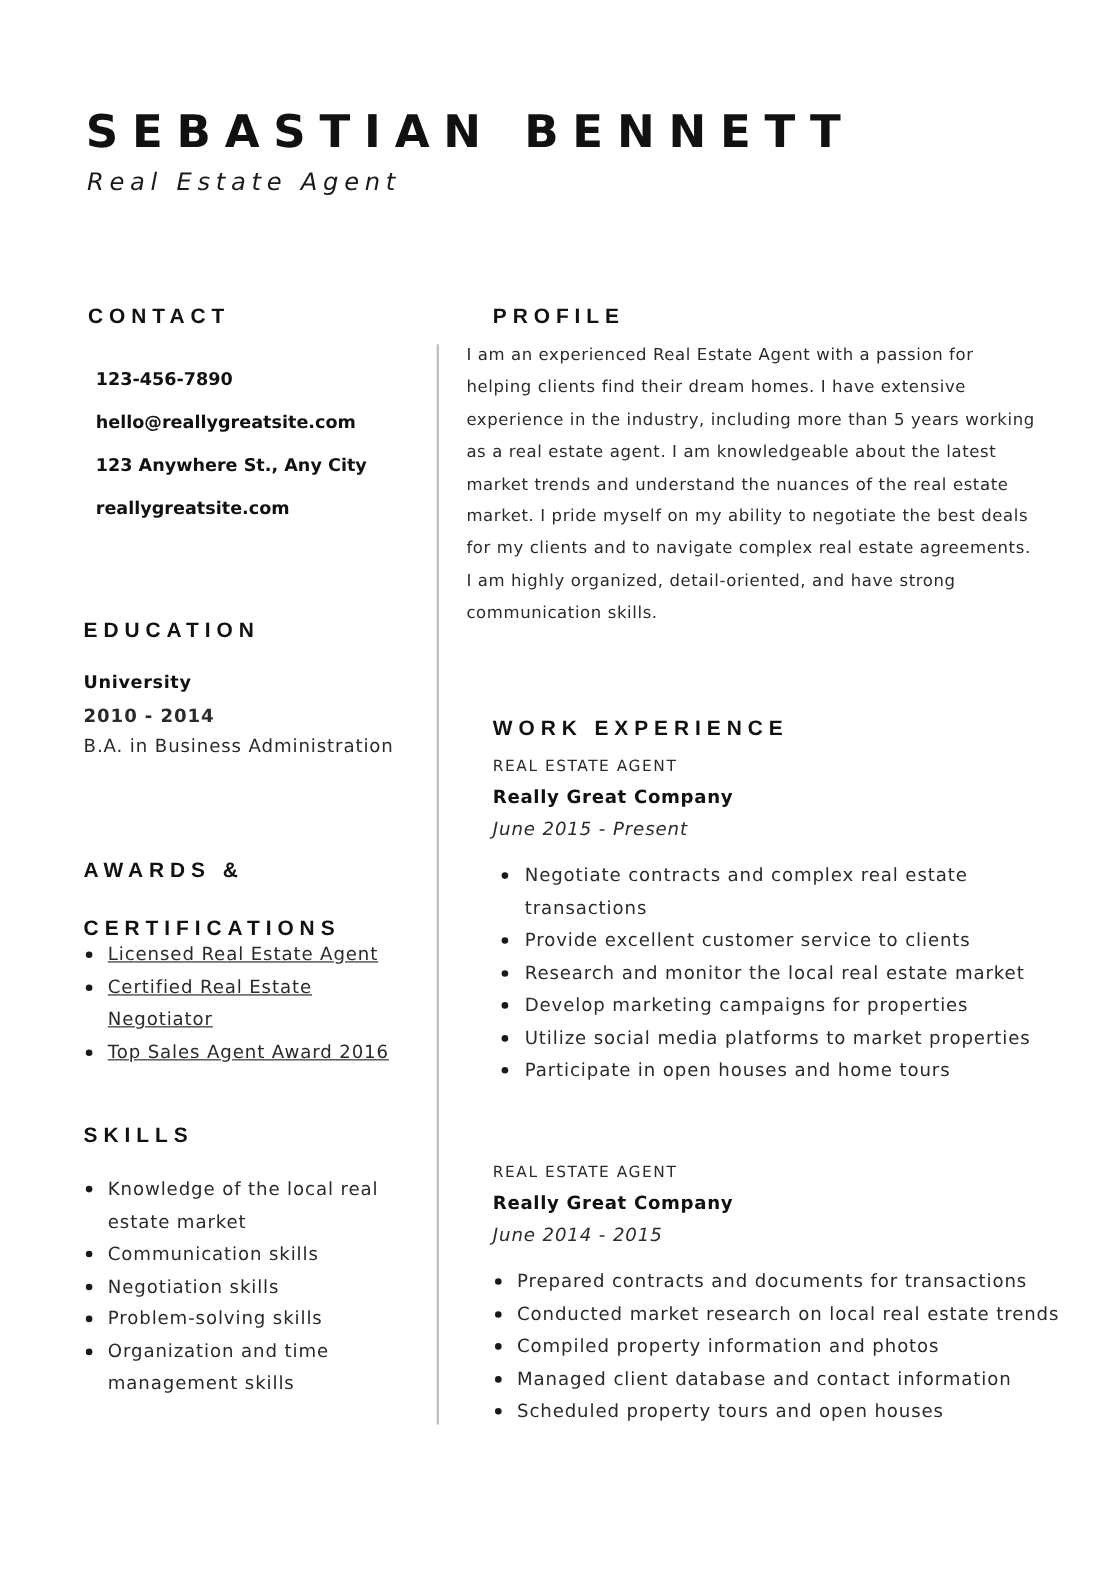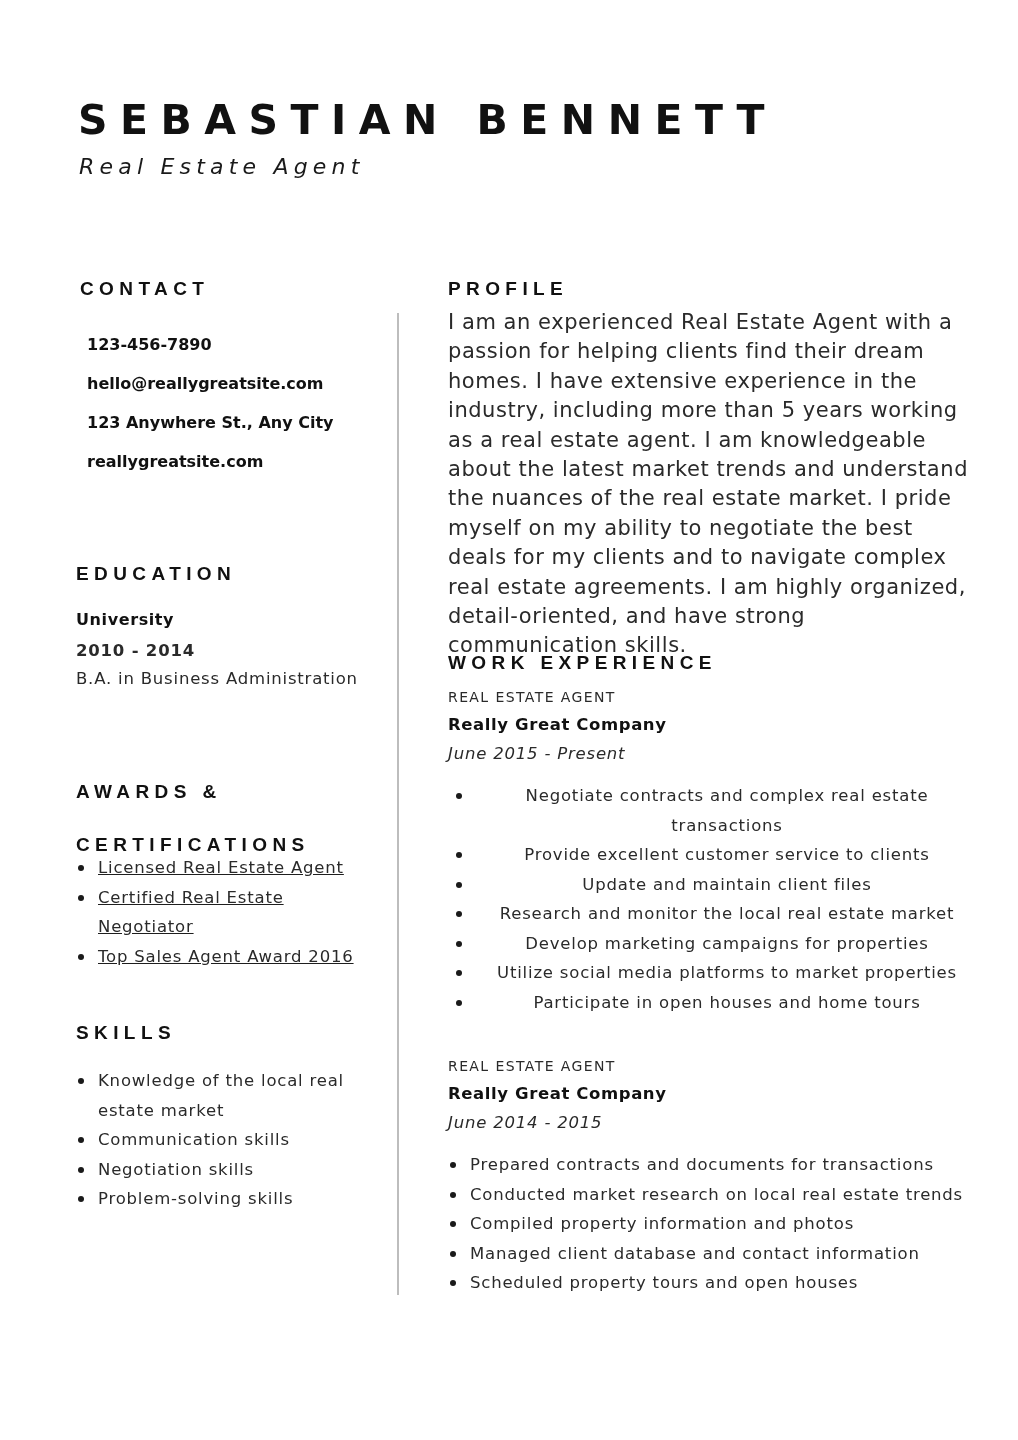--- a/index.html
+++ b/index.html
@@ -112,26 +112,26 @@
       top: 12px;
       width: 6px;
       height: 6px;
       border-radius: 50%;
       background: #1a1a1a;
     }
     .left-bullets li { padding-left: 22px; width: 268px; }
     .left-bullets li .dot { left: 2px; }
     .profile-text {
       position: absolute;
-      left: 448px;
+      left: 424px;
       top: 308px;
       width: 520px;
       margin: 0;
       font-family: "DejaVu Sans", sans-serif;
-      font-size: 21px;
+      font-size: 15px;
       line-height: 29.4px;
       letter-spacing: 0.55px;
       color: #2a2a2a;
     }
     .job-role {
       position: absolute;
       left: 448px;
       font-family: "DejaVu Sans", sans-serif;
       font-size: 14px;
       letter-spacing: 1.4px;
@@ -148,21 +148,21 @@
     }
     .job-dates {
       position: absolute;
       left: 448px;
       font-family: "DejaVu Sans", sans-serif;
       font-style: italic;
       font-size: 16.5px;
       letter-spacing: 0.8px;
       color: #2a2a2a;
     }
-    .job1-bullets li { padding-left: 29px; width: 500px; text-align: center; }
+    .job1-bullets li { padding-left: 29px; width: 500px; }
     .job1-bullets li .dot { left: 8px; }
     .job2-bullets li { padding-left: 22px; width: 500px; }
     .job2-bullets li .dot { left: 2px; }
   </style>
 </head>
 <body>
 
 <h1 class="name">SEBASTIAN BENNETT</h1>
 <h2 class="title">Real Estate Agent</h2>
 
@@ -186,36 +186,36 @@
     <li><span class="dot"></span><span>Certified Real Estate Negotiator</span></li>
     <li><span class="dot"></span><span>Top Sales Agent Award 2016</span></li>
   </ul>
 
 <h3 class="section-heading" style="left:76px; top:1018px;">SKILLS</h3>
 <ul class="bullets left-bullets" id="skills-list" style="left:76px; top:1066px;">
     <li><span class="dot"></span><span>Knowledge of the local real estate market</span></li>
     <li><span class="dot"></span><span>Communication skills</span></li>
     <li><span class="dot"></span><span>Negotiation skills</span></li>
     <li><span class="dot"></span><span>Problem-solving skills</span></li>
+    <li><span class="dot"></span><span>Organization and time management skills</span></li>
   </ul>
 
 <div class="divider"></div>
 
 <h3 class="section-heading" style="left:448px; top:274px;">PROFILE</h3>
 <p class="profile-text">I am an experienced Real Estate Agent with a passion for helping clients find their dream homes. I have extensive experience in the industry, including more than 5 years working as a real estate agent. I am knowledgeable about the latest market trends and understand the nuances of the real estate market. I pride myself on my ability to negotiate the best deals for my clients and to navigate complex real estate agreements. I am highly organized, detail-oriented, and have strong communication skills.</p>
 
 <h3 class="section-heading" style="left:448px; top:648px;">WORK EXPERIENCE</h3>
 
 <div class="job-role" style="top:689px;">REAL ESTATE AGENT</div>
 <div class="job-company" style="top:715px;">Really Great Company</div>
 <div class="job-dates" style="top:744px;">June 2015 - Present</div>
 <ul class="bullets job1-bullets" id="job0-list" style="left:448px; top:781px;">
     <li><span class="dot"></span><span>Negotiate contracts and complex real estate transactions</span></li>
     <li><span class="dot"></span><span>Provide excellent customer service to clients</span></li>
-    <li><span class="dot"></span><span>Update and maintain client files</span></li>
     <li><span class="dot"></span><span>Research and monitor the local real estate market</span></li>
     <li><span class="dot"></span><span>Develop marketing campaigns for properties</span></li>
     <li><span class="dot"></span><span>Utilize social media platforms to market properties</span></li>
     <li><span class="dot"></span><span>Participate in open houses and home tours</span></li>
   </ul>
 
 <div class="job-role" style="top:1058px;">REAL ESTATE AGENT</div>
 <div class="job-company" style="top:1084px;">Really Great Company</div>
 <div class="job-dates" style="top:1113px;">June 2014 - 2015</div>
 <ul class="bullets job2-bullets" id="job1-list" style="left:448px; top:1150px;">

